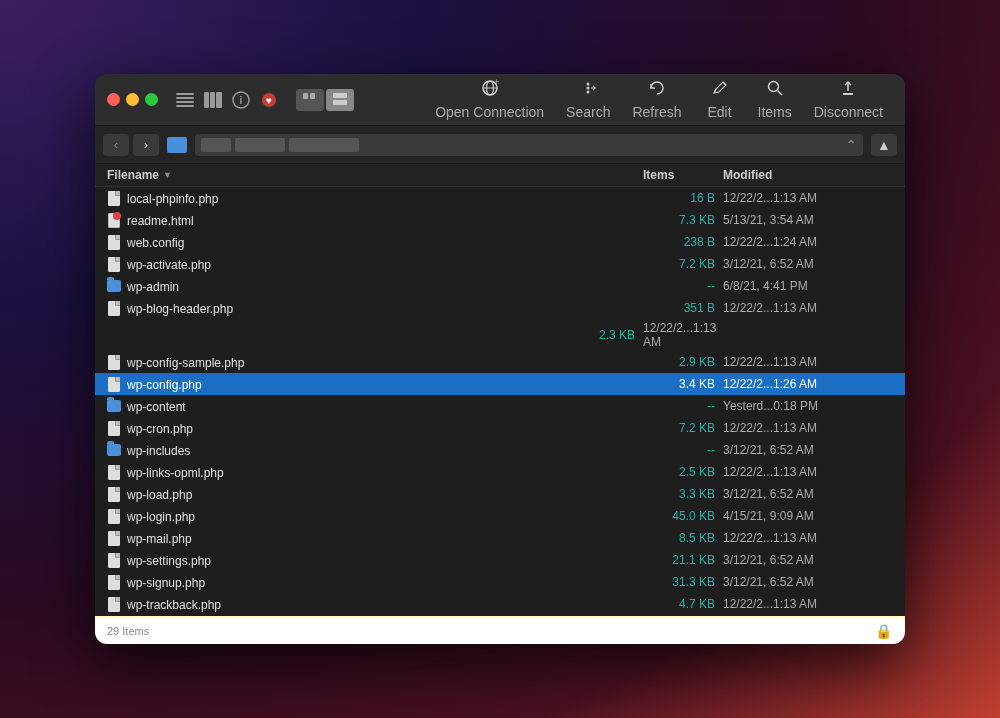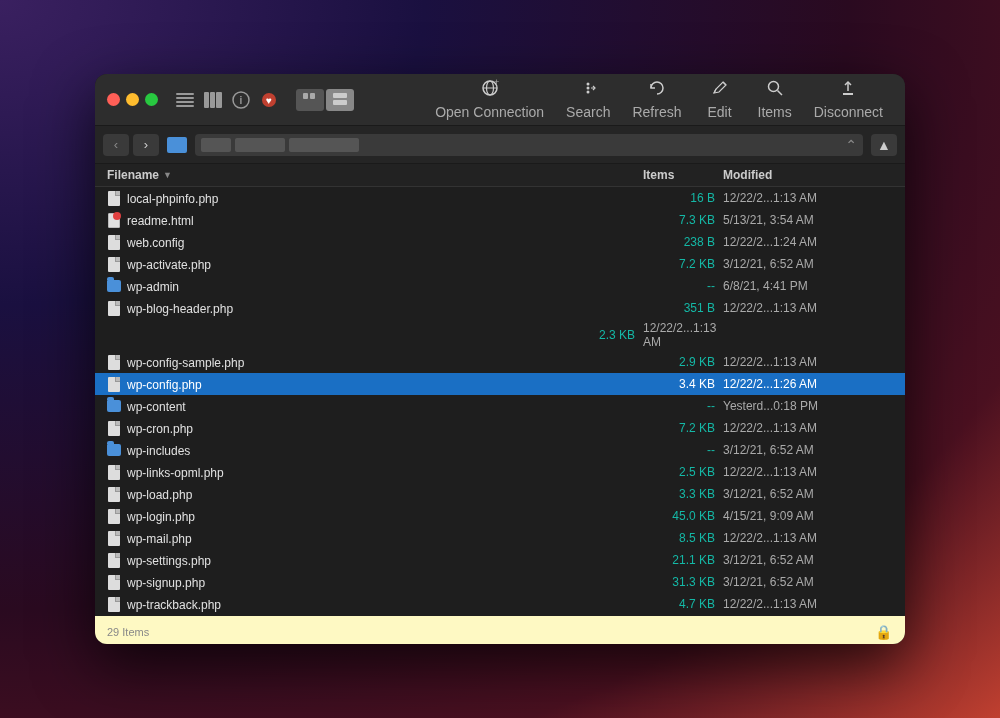--- a/index.html
+++ b/index.html
@@ -278,22 +278,22 @@
       text-align: right;
       padding-right: 8px;
     }
     .file-date {
       font-size: 12px;
       color: #aaa;
     }
     
     .statusbar {
       height: 28px;
-      background: #fef9c3;
-      border-top: 4px solid #fef9c3;
+      background: #ffffff;
+      border-top: 2px solid #fef9c3;
       display: flex;
       align-items: center;
       padding: 0 12px;
       flex-shrink: 0;
     }
     .status-text {
       font-size: 11px;
       color: #888;
     }
     .status-lock {

